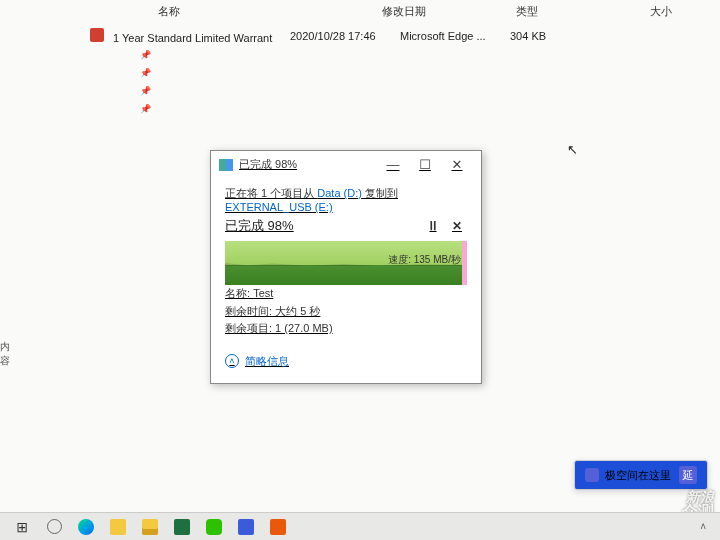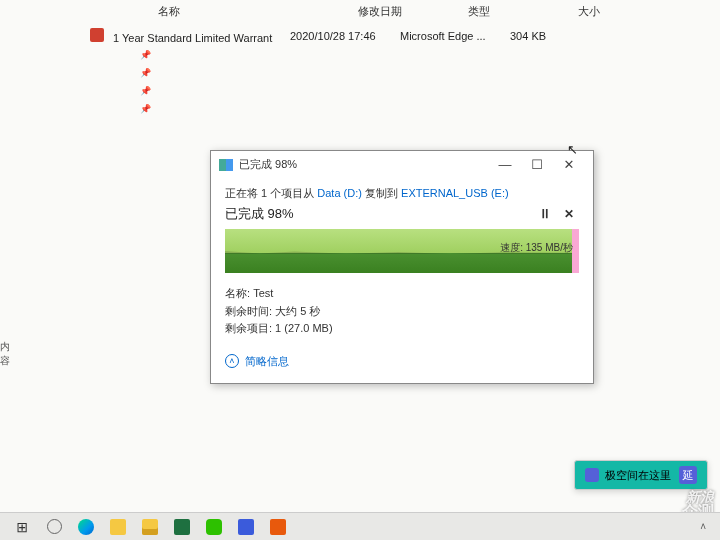--- a/index.html
+++ b/index.html
@@ -1,54 +1,54 @@
 <!DOCTYPE html>
 <html><head>
 <meta charset="utf-8">
 <style>
 * { margin: 0; padding: 0; box-sizing: border-box; font-family: "Microsoft YaHei", "Segoe UI", sans-serif; }
 body { width: 720px; height: 540px; background: #f0f0ee; position: relative; overflow: hidden; }
 
 
 .explorer { position: absolute; top: 0; left: 0; right: 0; bottom: 0; background: #fafaf8; }
-.columns { display: flex; padding: 4px 0 4px 158px; font-size: 11px; color: #333; }
+.columns { display: flex; padding: 4px 0 4px 158px; font-size: 11px; color: #333; gap: 24px; }
 .col-name { width: 200px; }
 .col-date { width: 110px; }
 .col-type { width: 110px; }
 .col-size { width: 60px; }
 .file-row { display: flex; padding: 5px 0 5px 90px; font-size: 11px; color: #222; align-items: center; }
 .file-icon { width: 14px; height: 14px; background: #d04030; border-radius: 2px; margin-right: 6px; display: inline-block; }
 .pins { position: absolute; left: 140px; top: 50px; }
 .pin { width: 10px; height: 10px; margin-bottom: 8px; color: #888; font-size: 9px; }
 
 
-.dialog { position: absolute; left: 210px; top: 150px; width: 384px; background: #fff; border: 1px solid #888; box-shadow: 2px 2px 8px rgba(0,0,0,0.25); }
+.dialog { position: absolute; left: 210px; top: 150px; width: 272px; background: #fff; border: 1px solid #888; box-shadow: 2px 2px 8px rgba(0,0,0,0.25); text-decoration: underline; }
 .dlg-title { display: flex; align-items: center; padding: 6px 8px; font-size: 11px; color: #333; }
 .dlg-title-icon { width: 14px; height: 12px; background: linear-gradient(to right, #4a9 50%, #49e 50%); margin-right: 6px; }
 .dlg-title-text { flex: 1; }
 .dlg-btn { width: 32px; text-align: center; color: #444; font-size: 13px; }
 .dlg-body { padding: 8px 14px 14px; }
 .dlg-copying { font-size: 11px; color: #333; }
 .dlg-link { color: #0066cc; }
 .dlg-progress-row { display: flex; align-items: center; margin-top: 4px; }
 .dlg-percent { font-size: 13px; color: #222; flex: 1; }
 .pause-btn, .close-btn { width: 20px; text-align: center; font-size: 12px; color: #333; margin-left: 4px; font-weight: bold; }
 .progress-bar { height: 44px; background: #f9a8d4; margin-top: 6px; position: relative; overflow: hidden; }
 .progress-fill { position: absolute; left: 0; top: 0; bottom: 0; width: 98%; background: linear-gradient(to bottom, #b8e080 0%, #a0d060 55%, #4a9030 55%, #3a8020 100%); }
 .progress-fill::before { content:""; position:absolute; left:0; right:0; top:50%; height:3px; background:rgba(0,0,0,0.15); clip-path: polygon(0 0, 10% 80%, 20% 20%, 35% 90%, 50% 30%, 65% 100%, 80% 40%, 100% 60%, 100% 100%, 0 100%);}
 .speed-label { position: absolute; right: 6px; top: 12px; font-size: 10px; color: #333; }
-.details { margin-top: 12px; font-size: 11px; color: #333; line-height: 1.6; }
+.details { font-size: 11px; color: #333; line-height: 1.6; }
 .less-info { margin-top: 16px; font-size: 11px; color: #0066cc; display: flex; align-items: center; }
 .chevron { width: 14px; height: 14px; border: 1px solid #0066cc; border-radius: 50%; margin-right: 6px; display: flex; align-items: center; justify-content: center; font-size: 9px; }
 
 
 .cursor { position: absolute; left: 567px; top: 142px; font-size: 13px; color: #222; }
 
 
-.notif { position: absolute; right: 12px; bottom: 50px; background: #14b8a6; border: 1px solid #ccc; border-radius: 3px; padding: 5px 10px; font-size: 11px; display: flex; align-items: center; box-shadow: 0 2px 6px rgba(0,0,0,0.15); }
+.notif { position: absolute; right: 12px; bottom: 50px; background: #1d4ed8; border: 1px solid #ccc; border-radius: 3px; padding: 5px 10px; font-size: 11px; display: flex; align-items: center; box-shadow: 0 2px 6px rgba(0,0,0,0.15); }
 .notif-icon { width: 14px; height: 14px; background: #5560d8; border-radius: 3px; margin-right: 6px; }
 .notif-arrow { width: 18px; height: 18px; background: #5560d8; color: #fff; border-radius: 3px; margin-left: 8px; display:flex; align-items:center; justify-content:center; font-size:11px;}
 
 
 .watermark { position: absolute; right: 6px; bottom: 20px; color: rgba(255,255,255,0.85); font-size: 16px; font-weight: bold; text-shadow: 0 0 3px rgba(0,0,0,0.5); text-align: right; line-height: 1; }
 .watermark small { font-size: 14px; display: block; font-style: italic; }
 
 
 .taskbar { position: absolute; left: 0; right: 0; bottom: 0; height: 28px; background: #e8e8e6; display: flex; align-items: center; padding: 0 8px; border-top: 1px solid #ccc; }
 .tb-item { width: 28px; height: 22px; margin-right: 4px; display: flex; align-items: center; justify-content: center; border-radius: 2px; }

